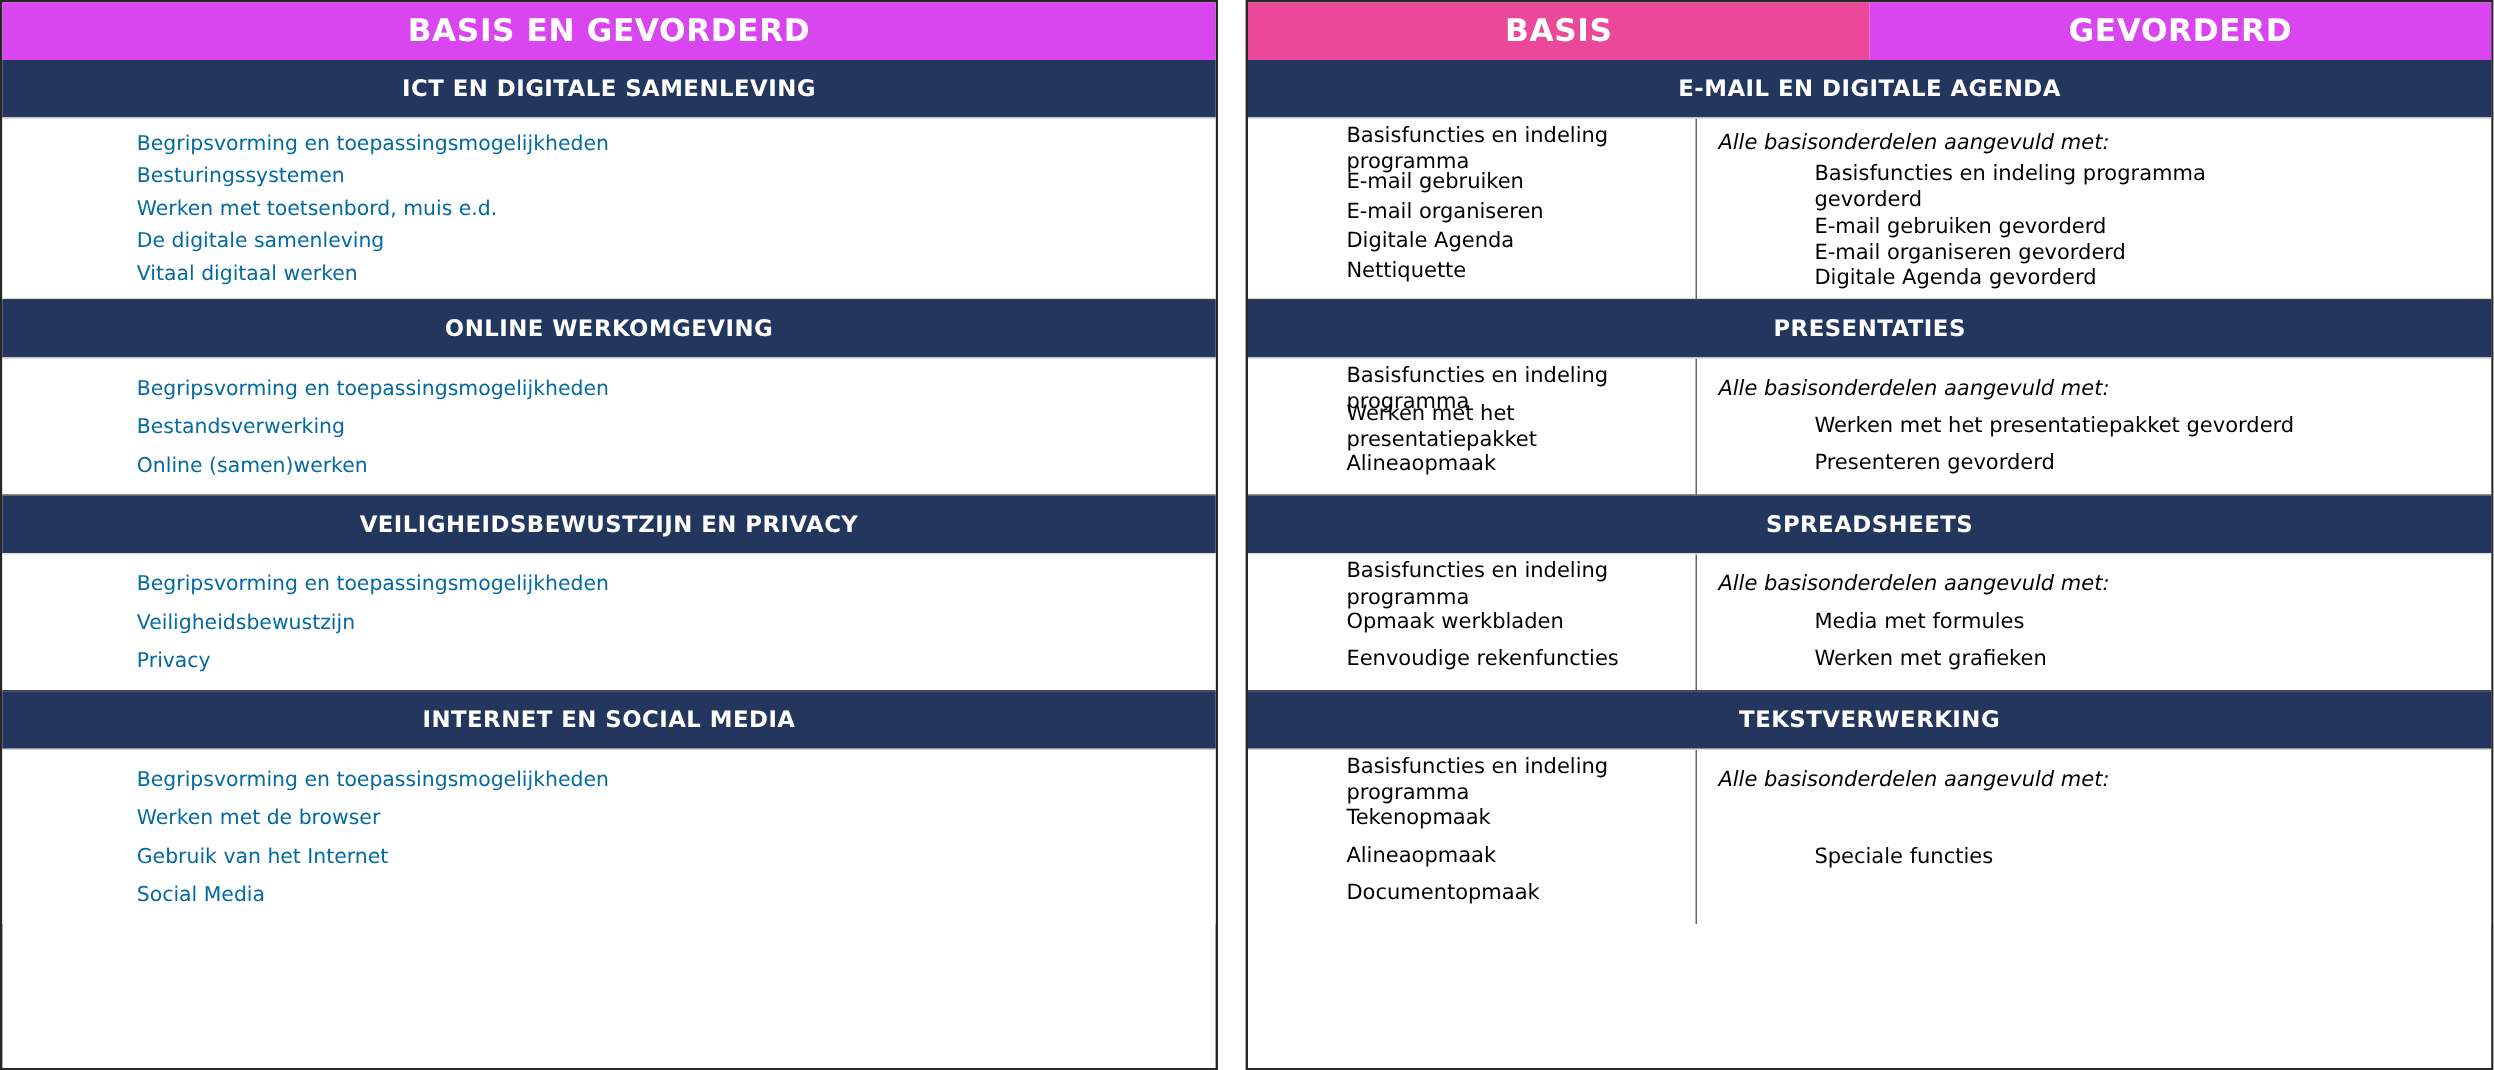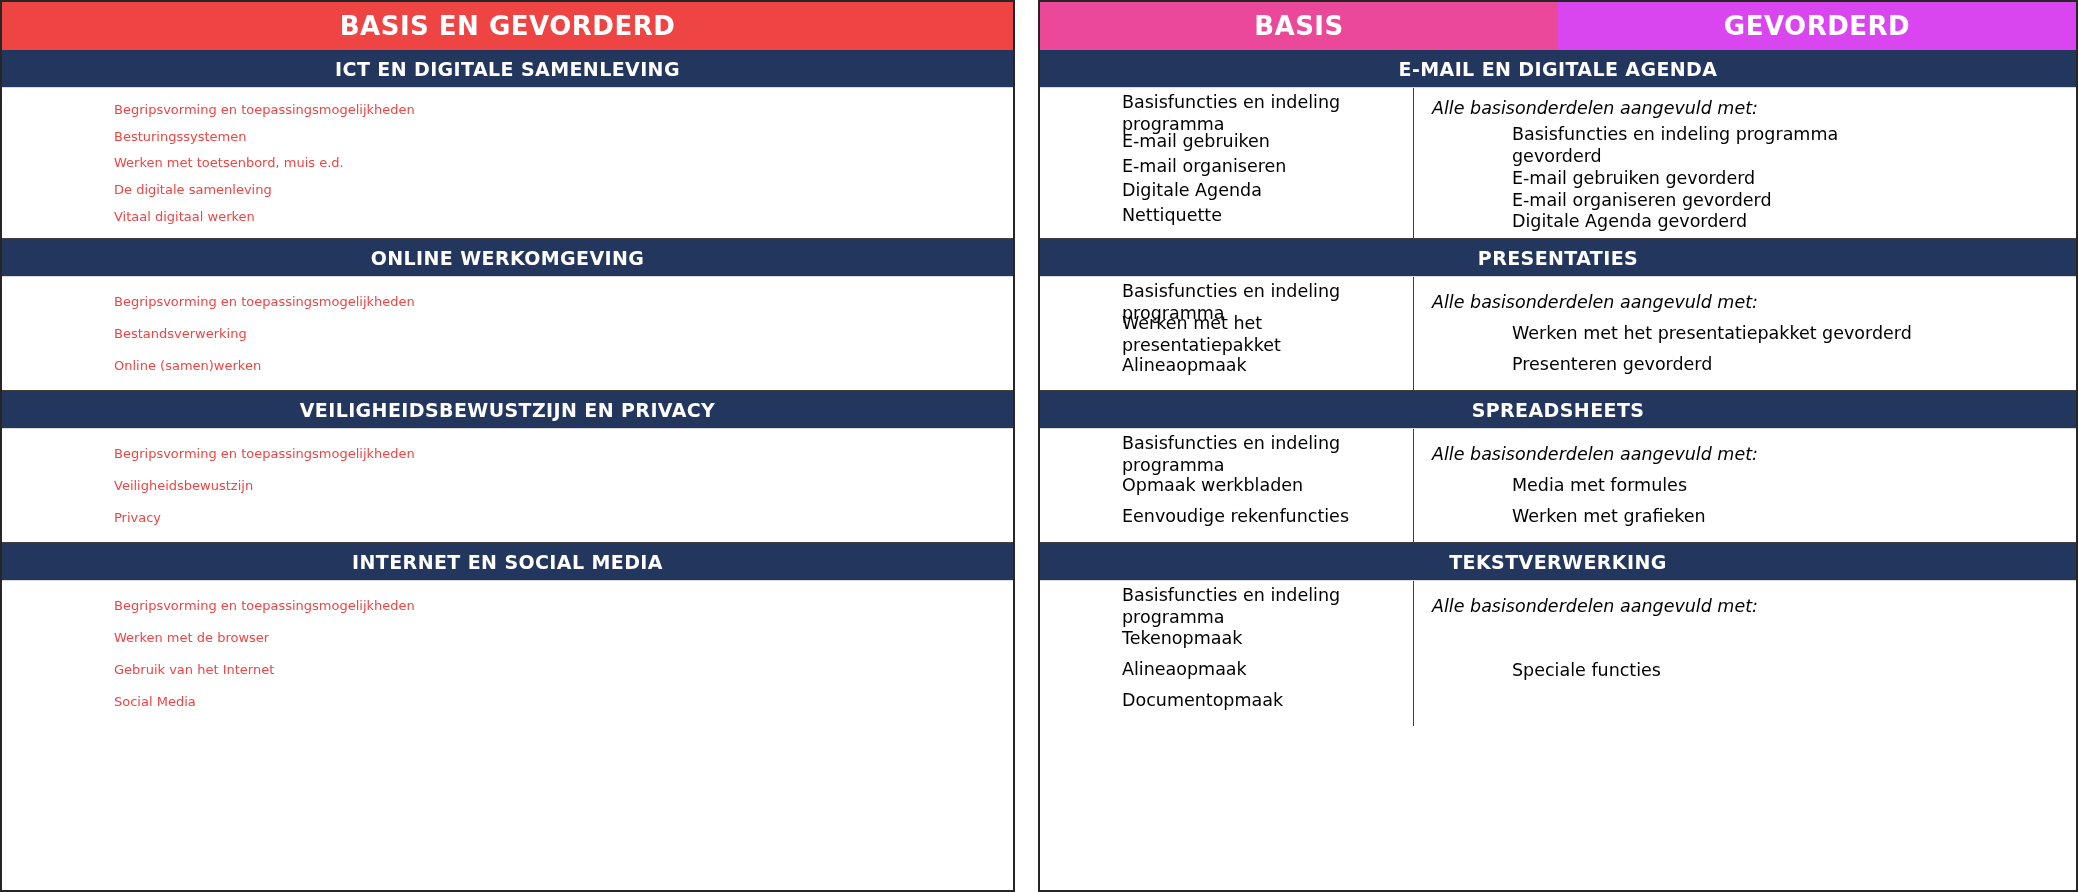--- a/index.html
+++ b/index.html
@@ -45,21 +45,21 @@
     display:flex;align-items:center;justify-content:center;
     color:#fff;font-weight:bold;font-size:26px;letter-spacing:.5px;
   }
 
   .sec-head{
     background:#23365E;
     color:#ffffff;
     font-weight:bold;
     font-size:19px;
     letter-spacing:.4px;
-    height:37px;
+    height:48px;
     display:flex;align-items:center;justify-content:center;
     flex:0 0 auto;
   }
 
   .sec-body{
     flex:0 0 auto;
     box-sizing:border-box;
     border-top:1px solid #d9d9d9;
     border-bottom:1px solid #404040;
     background:#ffffff;
@@ -91,34 +91,34 @@
     color:#000000;
     line-height:1.25;
     height:32px;
     display:flex;
     align-items:center;
   }
   .row.tall{height:50px;align-items:flex-start;padding-top:4px;}
   .row.italic{font-style:italic;}
   .row.indent{padding-left:80px;}
   .li-row{
-    font-size:13px;
-    color:#ef4444;
+    font-size:17px;
+    color:#0369a1;
     height:32px;
     display:flex;
     align-items:center;
   }
 </style>
 </head>
 <body>
 
 <div class="page">
 
   <div class="tbl left">
-    <div class="banner" style="background:#ef4444">BASIS EN GEVORDERD</div>
+    <div class="banner" style="background:#d946ef">BASIS EN GEVORDERD</div>
 
     <div class="sec-head">ICT EN DIGITALE SAMENLEVING</div>
     <div class="sec-body" style="height:152px">
       <div class="li-row">Begripsvorming en toepassingsmogelijkheden</div>
       <div class="li-row">Besturingssystemen</div>
       <div class="li-row">Werken met toetsenbord, muis e.d.</div>
       <div class="li-row">De digitale samenleving</div>
       <div class="li-row">Vitaal digitaal werken</div>
     </div>
 

